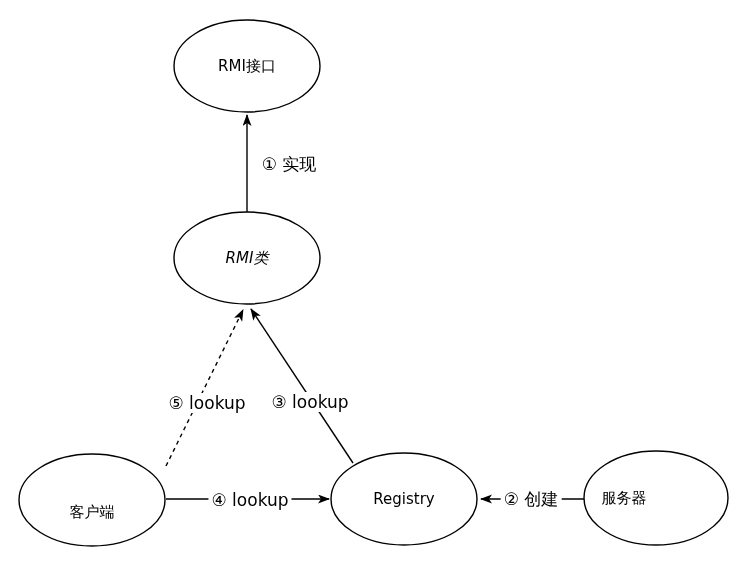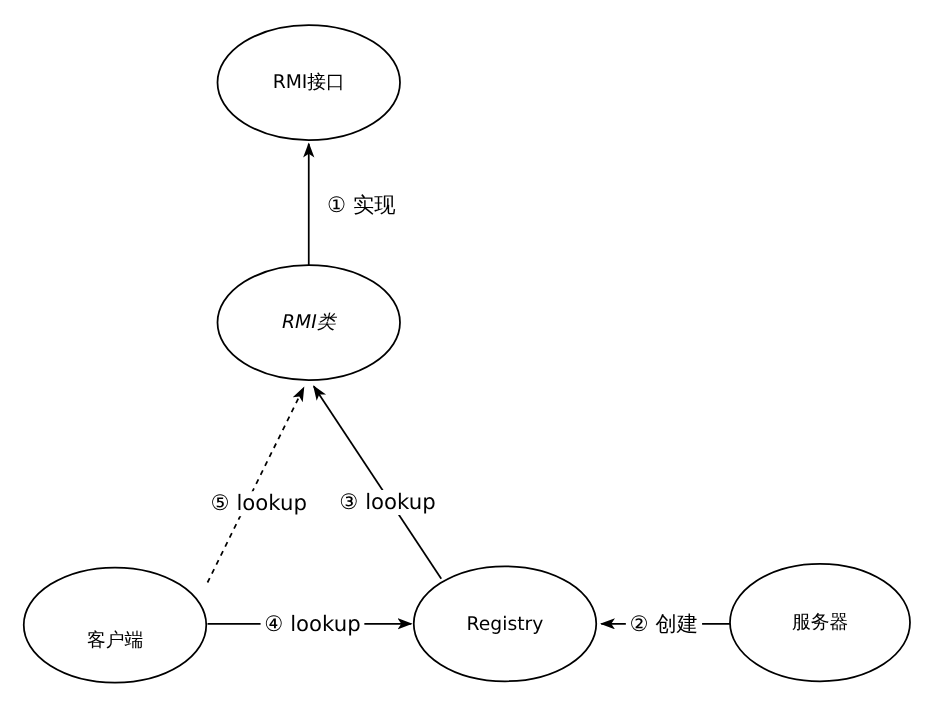--- a/index.html
+++ b/index.html
@@ -65,21 +65,21 @@
     <ellipse cx="247" cy="258" rx="73" ry="46" fill="#ffffff" stroke="#000000" stroke-width="1.4"></ellipse>
     <ellipse cx="92" cy="500" rx="73" ry="46" fill="#ffffff" stroke="#000000" stroke-width="1.4"></ellipse>
     <ellipse cx="404" cy="499" rx="73" ry="46" fill="#ffffff" stroke="#000000" stroke-width="1.4"></ellipse>
     <ellipse cx="656" cy="498" rx="72" ry="47" fill="#ffffff" stroke="#000000" stroke-width="1.4"></ellipse>
   </svg>
 
   <div class="node-label" style="left:247px; top:66px;">RMI接口</div>
   <div class="node-label" style="left:247px; top:258px;font-style:italic;">RMI类</div>
   <div class="node-label" style="left:92px; top:512px;">客户端</div>
   <div class="node-label" style="left:404px; top:499px;">Registry</div>
-  <div class="node-label" style="left:656px; top:498px;">服务器</div>
+  <div class="node-label" style="left:624px; top:498px;">服务器</div>
 
   <div class="edge-label" style="left:249px; top:164px;margin-left:40px;">① 实现</div>
   <div class="edge-label" style="left:207px; top:403px;">⑤ lookup</div>
   <div class="edge-label" style="left:310px; top:402px;">③ lookup</div>
   <div class="edge-label" style="left:250px; top:500px;">④ lookup</div>
   <div class="edge-label" style="left:531px; top:499px;">② 创建</div>
 
 </div>
 
 </body></html>

